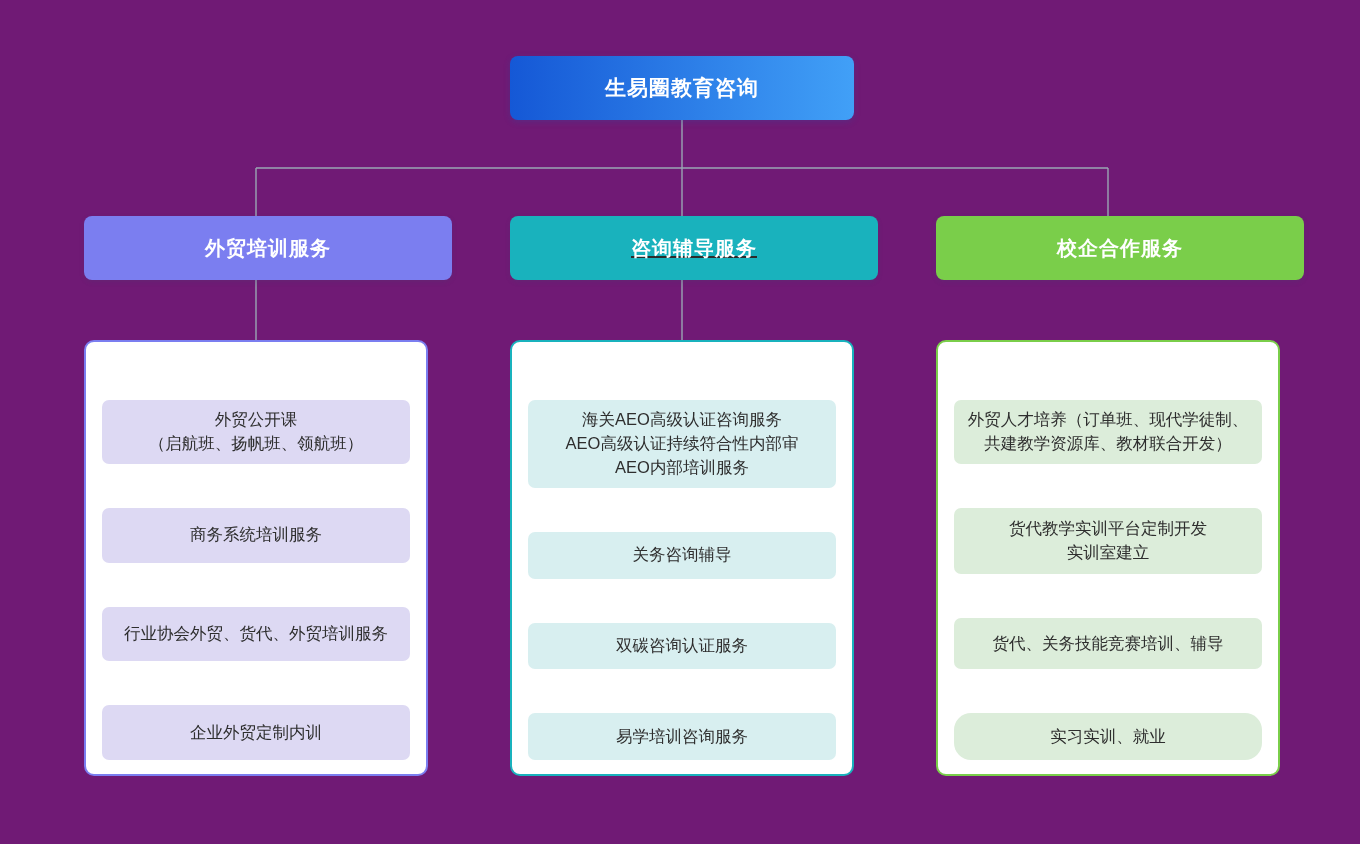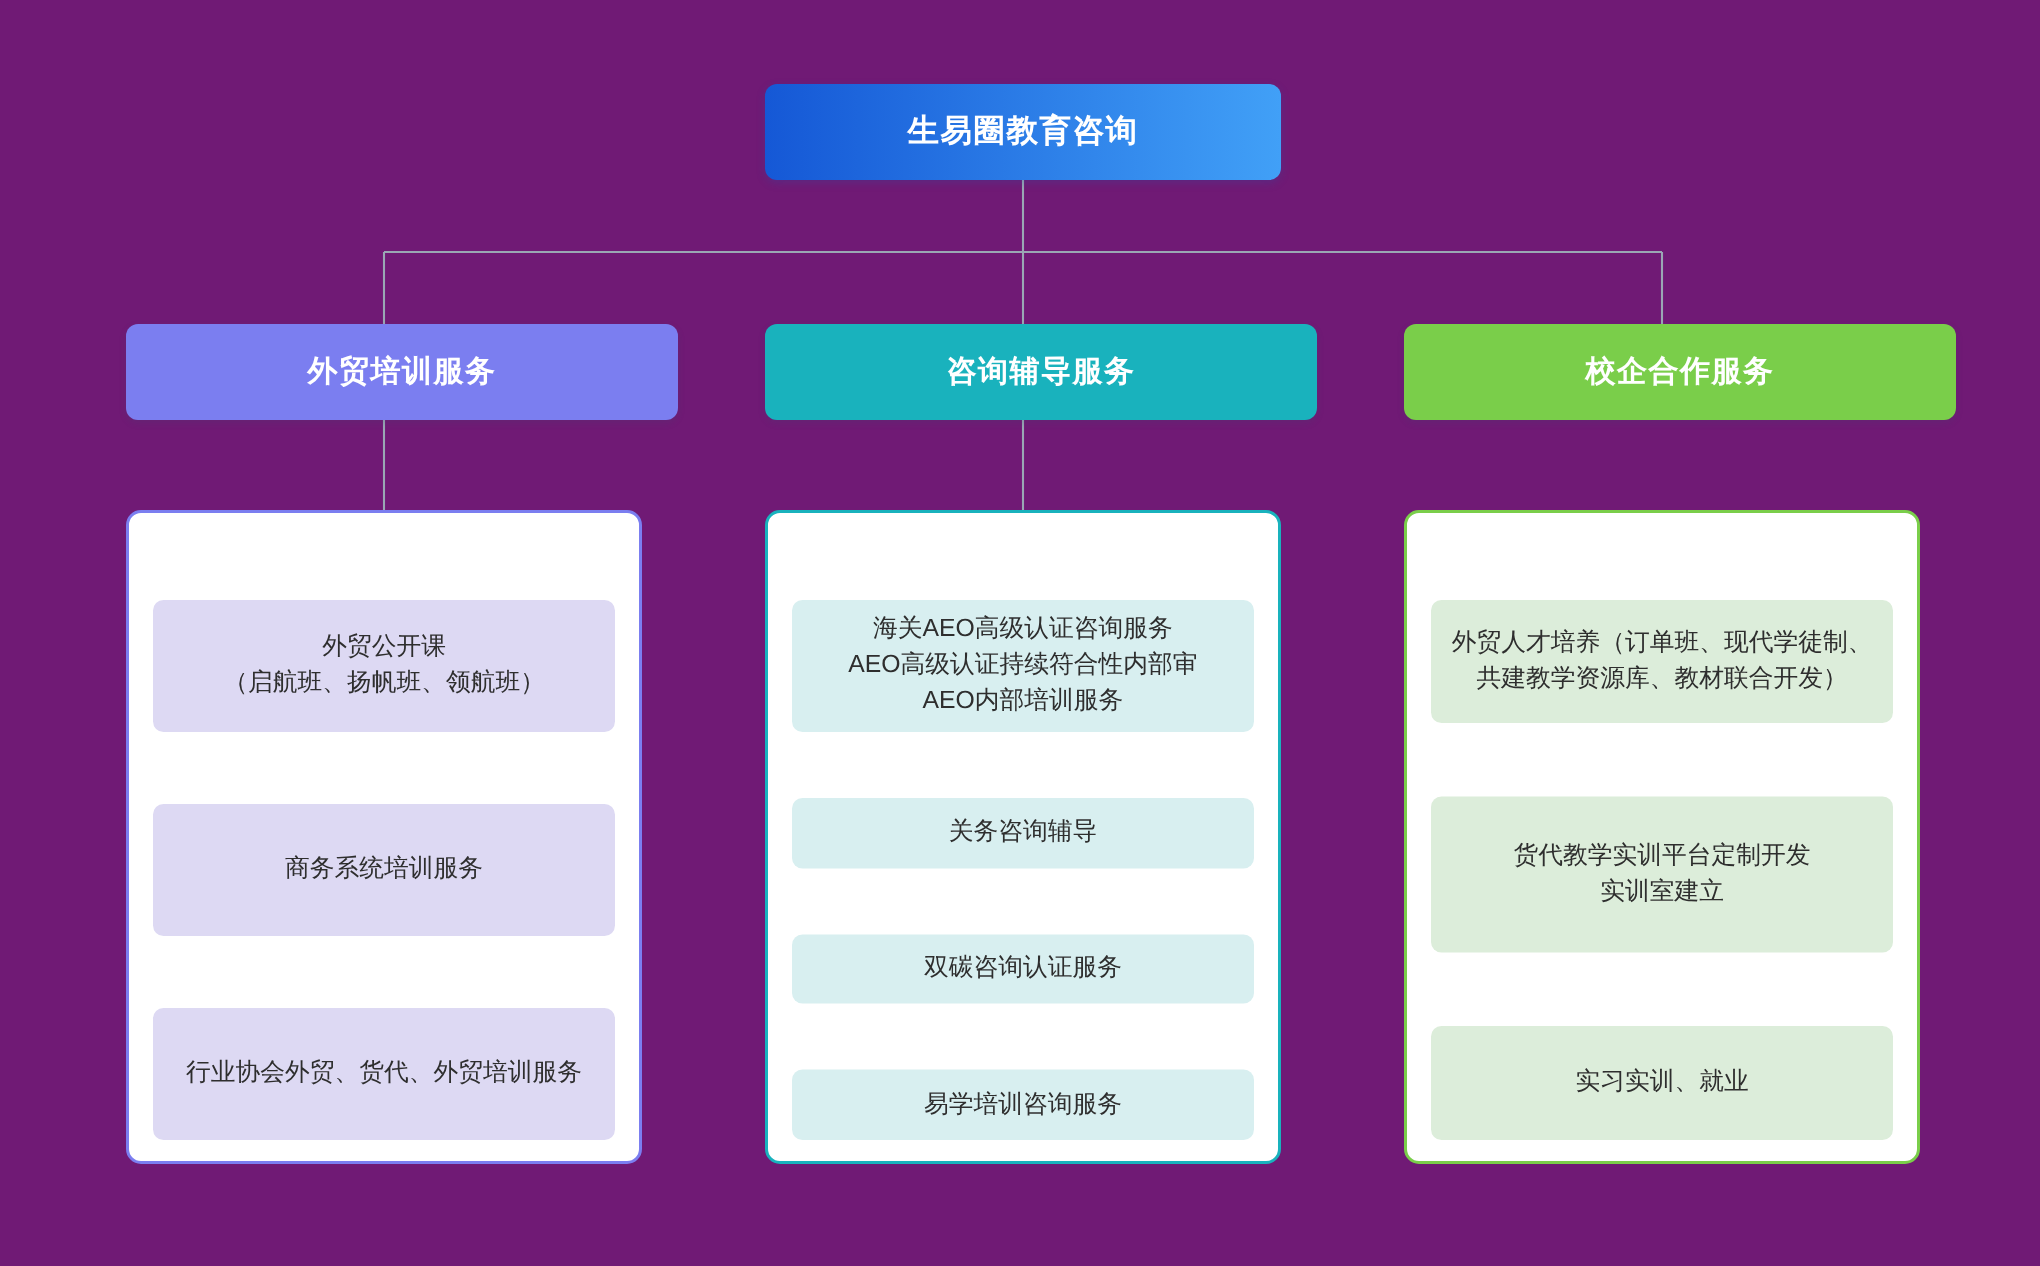--- a/index.html
+++ b/index.html
@@ -156,42 +156,44 @@
 
   <div class="branch branch-1">
     <div class="branch-header" style="background: rgb(123, 126, 240);">
       <span class="branch-header-label" style="color: rgb(255, 255, 255);">外贸培训服务</span>
     </div>
     <div class="branch-panel" style="border-color: rgb(123, 126, 240);">
       <div class="item-chip" style="background: rgb(221, 217, 243); color: rgb(46, 46, 46);">外贸公开课
 （启航班、扬帆班、领航班）</div>
       <div class="item-chip" style="background: rgb(221, 217, 243); color: rgb(46, 46, 46);">商务系统培训服务</div>
       <div class="item-chip" style="background: rgb(221, 217, 243); color: rgb(46, 46, 46);">行业协会外贸、货代、外贸培训服务</div>
+      <div class="item-chip" style="background: rgb(221, 217, 243); color: rgb(46, 46, 46);">企业外贸定制内训</div>
     </div>
   </div>
 
   <div class="branch branch-2">
-    <div class="branch-header" style="background: rgb(25, 178, 189);">
+    <div class="branch-header" style="background: rgb(25, 178, 189); text-decoration: underline;">
       <span class="branch-header-label" style="color: rgb(255, 255, 255);">咨询辅导服务</span>
     </div>
     <div class="branch-panel" style="border-color: rgb(25, 178, 189);">
       <div class="item-chip" style="background: rgb(216, 239, 240); color: rgb(46, 46, 46);">海关AEO高级认证咨询服务
 AEO高级认证持续符合性内部审
 AEO内部培训服务</div>
       <div class="item-chip" style="background: rgb(216, 239, 240); color: rgb(46, 46, 46);">关务咨询辅导</div>
       <div class="item-chip" style="background: rgb(216, 239, 240); color: rgb(46, 46, 46);">双碳咨询认证服务</div>
       <div class="item-chip" style="background: rgb(216, 239, 240); color: rgb(46, 46, 46);">易学培训咨询服务</div>
     </div>
   </div>
 
   <div class="branch branch-3">
     <div class="branch-header" style="background: rgb(122, 206, 74);">
       <span class="branch-header-label" style="color: rgb(255, 255, 255);">校企合作服务</span>
     </div>
     <div class="branch-panel" style="border-color: rgb(122, 206, 74);">
       <div class="item-chip" style="background: rgb(220, 237, 218); color: rgb(46, 46, 46);">外贸人才培养（订单班、现代学徒制、共建教学资源库、教材联合开发）</div>
       <div class="item-chip" style="background: rgb(220, 237, 218); color: rgb(46, 46, 46);">货代教学实训平台定制开发
 实训室建立</div>
+      <div class="item-chip" style="background: rgb(220, 237, 218); color: rgb(46, 46, 46);">货代、关务技能竞赛培训、辅导</div>
       <div class="item-chip" style="background: rgb(220, 237, 218); color: rgb(46, 46, 46);">实习实训、就业</div>
     </div>
   </div>
 
 </div>
 
 </body></html>

